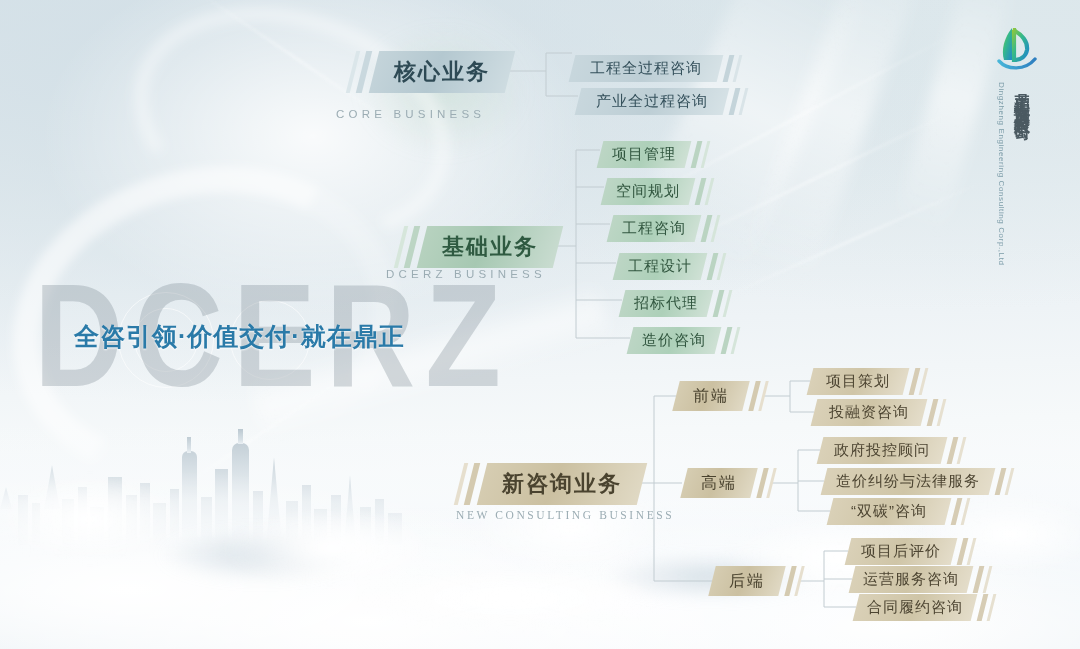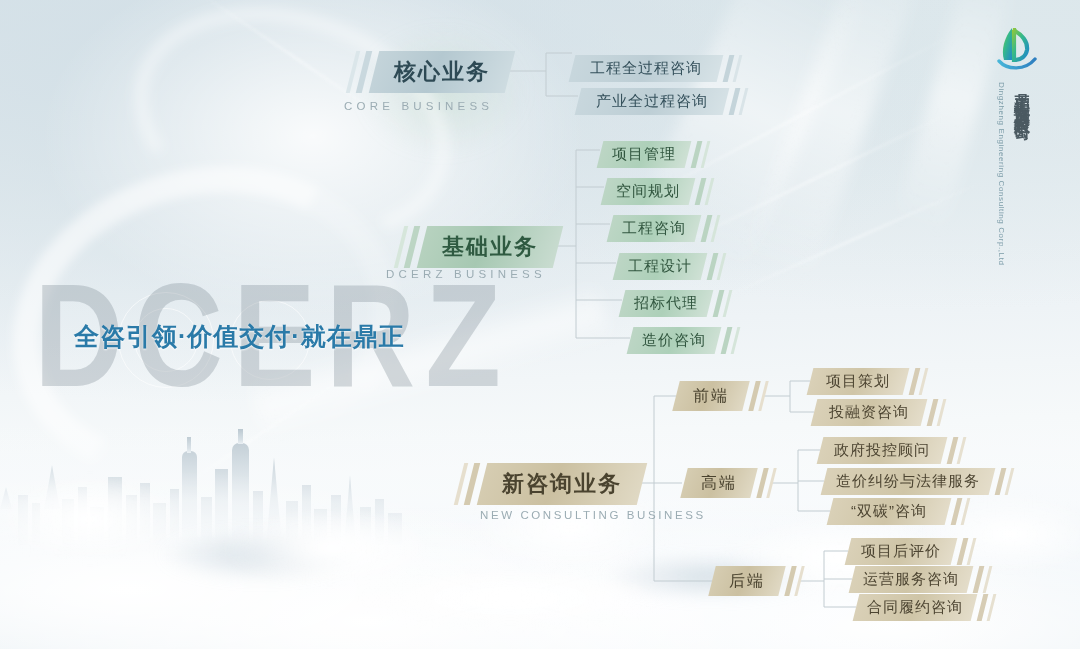--- a/index.html
+++ b/index.html
@@ -353,21 +353,21 @@
     <path d="M800 581 L824 581"></path>
     <path d="M824 551 L824 607"></path>
     <path d="M824 551 L848 551"></path>
     <path d="M824 579 L852 579"></path>
     <path d="M824 607 L856 607"></path>
   </svg>
 
   <div class="node parent t-core" style="left:374px; top:51px;">
     <span>核心业务</span>
   </div>
-  <div class="subtitle" style="left:336px; top:100px;margin-left:8px;">CORE BUSINESS</div>
+  <div class="subtitle" style="left:336px; top:108px;">CORE BUSINESS</div>
 
   <div class="node leaf t-core-leaf" style="left:572px; top:55px; width:148px;">
     <span>工程全过程咨询</span>
   </div>
   <div class="node leaf t-core-leaf" style="left:578px; top:88px; width:148px;">
     <span>产业全过程咨询</span>
   </div>
 
   <div class="node parent t-basic" style="left:422px; top:226px;">
     <span>基础业务</span>
@@ -389,21 +389,21 @@
   <div class="node leaf t-basic-leaf" style="left:622px; top:290px; width:88px;">
     <span>招标代理</span>
   </div>
   <div class="node leaf t-basic-leaf" style="left:630px; top:327px; width:88px;">
     <span>造价咨询</span>
   </div>
 
   <div class="node parent t-new" style="left:482px; top:463px;">
     <span>新咨询业务</span>
   </div>
-  <div class="subtitle" style="left:480px; top:509px; letter-spacing:2.6px;">NEW CONSULTING BUSINESS</div>
+  <div class="subtitle" style="left:456px; top:509px; letter-spacing:2.6px;font-family:Liberation Serif, serif;">NEW CONSULTING BUSINESS</div>
 
   <div class="node mid t-new" style="left:676px; top:381px; width:70px;">
     <span>前端</span>
   </div>
   <div class="node leaf t-new-leaf" style="left:810px; top:368px; width:96px;">
     <span>项目策划</span>
   </div>
   <div class="node leaf t-new-leaf" style="left:814px; top:399px; width:110px;">
     <span>投融资咨询</span>
   </div>

